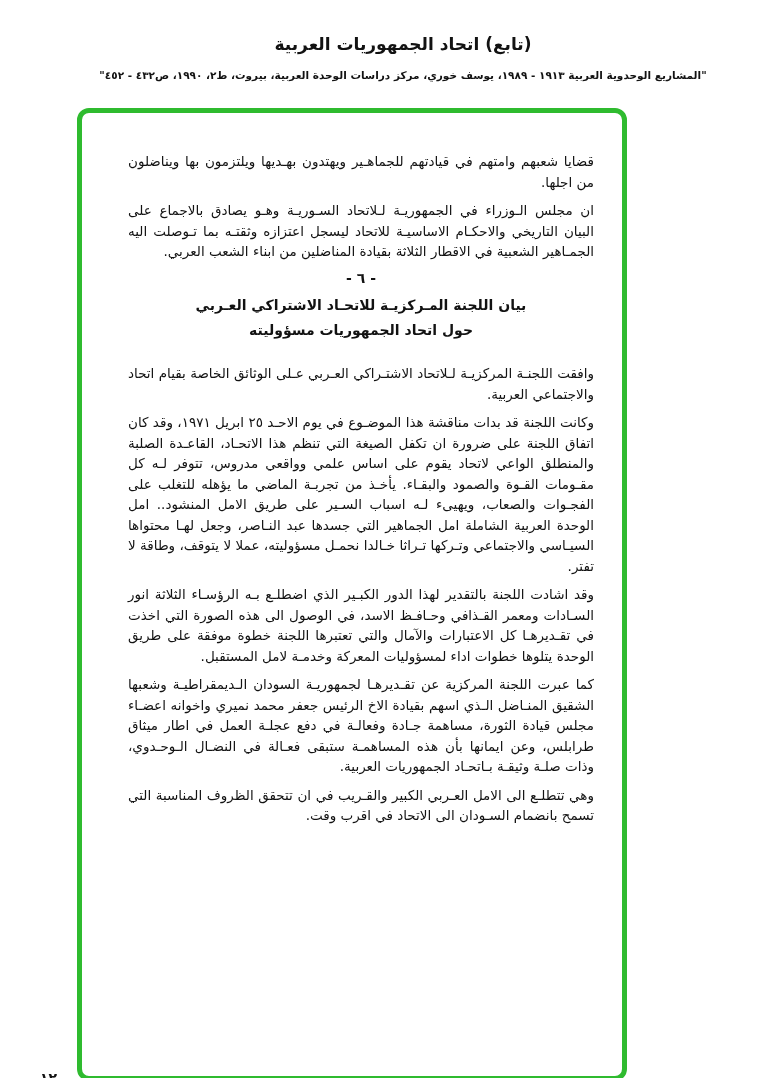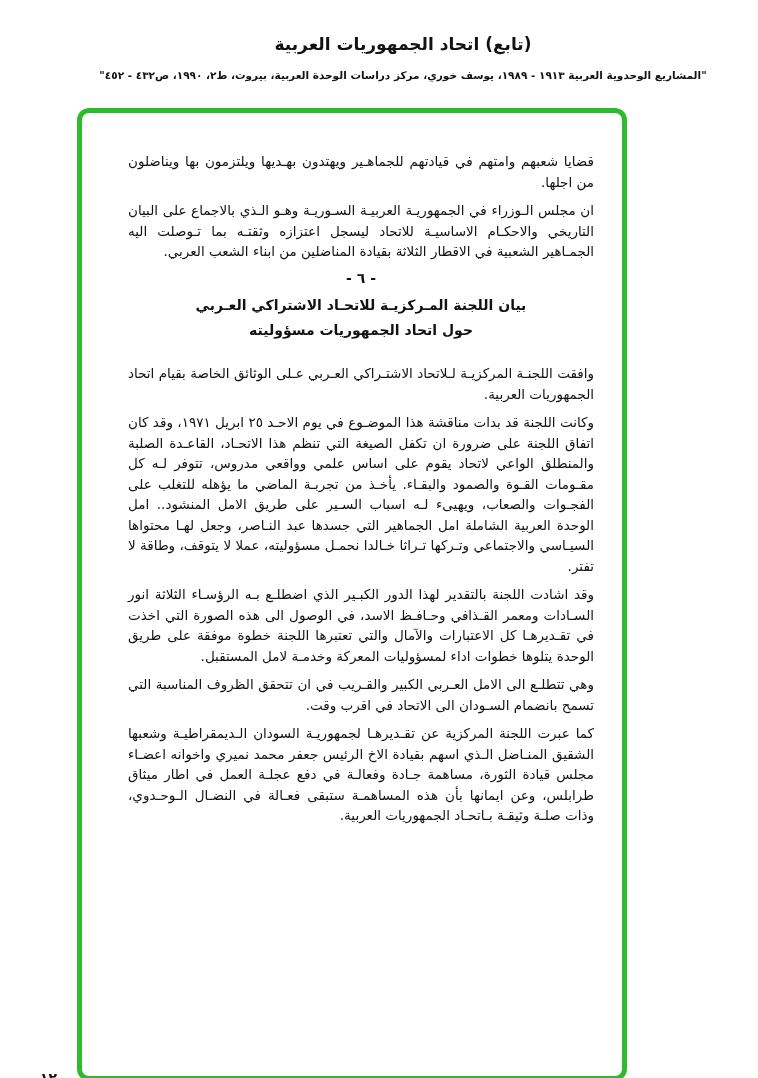--- a/index.html
+++ b/index.html
@@ -85,39 +85,39 @@
   <div class="header">
     <div class="header-title">(تابع) اتحاد الجمهوريات العربية</div>
     <div class="header-citation">"المشاريع الوحدوية العربية ١٩١٣ - ١٩٨٩، يوسف خوري، مركز دراسات الوحدة العربية، بيروت، ط٢، ١٩٩٠، ص٤٣٢ - ٤٥٢"</div>
   </div>
 
   <div class="green-box">
     <div class="text-column">
 
       <p class="para">قضايا شعبهم وامتهم في قيادتهم للجماهـير ويهتدون بهـديها ويلتزمون بها ويناضلون من اجلها.</p>
 
-      <p class="para">ان مجلس الـوزراء في الجمهوريـة العربيـة السـوريـة وهـو الـذي بالاجماع على البيان التاريخي والاحكـام الاساسيـة للاتحاد ليسجل اعتزازه وثقتـه بما تـوصلت اليه الجمـاهير الشعبية في الاقطار الثلاثة بقيادة المناضلين من ابناء الشعب العربي.</p>
+      <p class="para">ان مجلس الـوزراء في الجمهوريـة لـلاتحاد السـوريـة وهـو يصادق بالاجماع على البيان التاريخي والاحكـام الاساسيـة للاتحاد ليسجل اعتزازه وثقتـه بما تـوصلت اليه الجمـاهير الشعبية في الاقطار الثلاثة بقيادة المناضلين من ابناء الشعب العربي.</p>
 
       <div class="separator">- ٦ -</div>
 
       <div class="doc-heading">
         <span>بيان اللجنة المـركزيـة للاتحـاد الاشتراكي العـربي</span><br>
         <span>حول اتحاد الجمهوريات مسؤوليته</span>
       </div>
 
 
-      <p class="para">وافقت اللجنـة المركزيـة لـلاتحاد الاشتـراكي العـربي عـلى الوثائق الخاصة بقيام اتحاد الجمهوريات العربية.</p>
+      <p class="para">وافقت اللجنـة المركزيـة لـلاتحاد الاشتـراكي العـربي عـلى الوثائق الخاصة بقيام اتحاد والاجتماعي العربية.</p>
 
       <p class="para">وكانت اللجنة قد بدات مناقشة هذا الموضـوع في يوم الاحـد ٢٥ ابريل ١٩٧١، وقد كان اتفاق اللجنة على ضرورة ان تكفل الصيغة التي تنظم هذا الاتحـاد، القاعـدة الصلبة والمنطلق الواعي لاتحاد يقوم على اساس علمي وواقعي مدروس، تتوفر لـه كل مقـومات القـوة والصمود والبقـاء. يأخـذ من تجربـة الماضي ما يؤهله للتغلب على الفجـوات والصعاب، ويهيىء لـه اسباب السـير على طريق الامل المنشود.. امل الوحدة العربية الشاملة امل الجماهير التي جسدها عبد النـاصر، وجعل لهـا محتواها السيـاسي والاجتماعي وتـركها تـراثا خـالدا نحمـل مسؤوليته، عملا لا يتوقف، وطاقة لا تفتر.</p>
 
       <p class="para">وقد اشادت اللجنة بالتقدير لهذا الدور الكبـير الذي اضطلـع بـه الرؤسـاء الثلاثة انور السـادات ومعمر القـذافي وحـافـظ الاسد، في الوصول الى هذه الصورة التي اخذت في تقـديرهـا كل الاعتبارات والآمال والتي تعتبرها اللجنة خطوة موفقة على طريق الوحدة يتلوها خطوات اداء لمسؤوليات المعركة وخدمـة لامل المستقبل.</p>
 
+      <p class="para">كما عبرت اللجنة المركزية عن تقـديرهـا لجمهوريـة السودان الـديمقراطيـة وشعبها الشقيق المنـاضل الـذي اسهم بقيادة الاخ الرئيس جعفر محمد نميري واخوانه اعضـاء مجلس قيادة الثورة، مساهمة جـادة وفعالـة في دفع عجلـة العمل في اطار ميثاق طرابلس، وعن ايمانها بأن هذه المساهمـة ستبقى فعـالة في النضـال الـوحـدوي، وذات صلـة وثيقـة بـاتحـاد الجمهوريات العربية.</p>
+
       <p class="para">وهي تتطلـع الى الامل العـربي الكبير والقـريب في ان تتحقق الظروف المناسبة التي تسمح بانضمام السـودان الى الاتحاد في اقرب وقت.</p>
-
-      <p class="para">كما عبرت اللجنة المركزية عن تقـديرهـا لجمهوريـة السودان الـديمقراطيـة وشعبها الشقيق المنـاضل الـذي اسهم بقيادة الاخ الرئيس جعفر محمد نميري واخوانه اعضـاء مجلس قيادة الثورة، مساهمة جـادة وفعالـة في دفع عجلـة العمل في اطار ميثاق طرابلس، وعن ايمانها بأن هذه المساهمـة ستبقى فعـالة في النضـال الـوحـدوي، وذات صلـة وثيقـة بـاتحـاد الجمهوريات العربية.</p>
 
     </div>
   </div>
 
   <div class="footer">
     <span>١٢</span>
   </div>
 
 </div>
 

